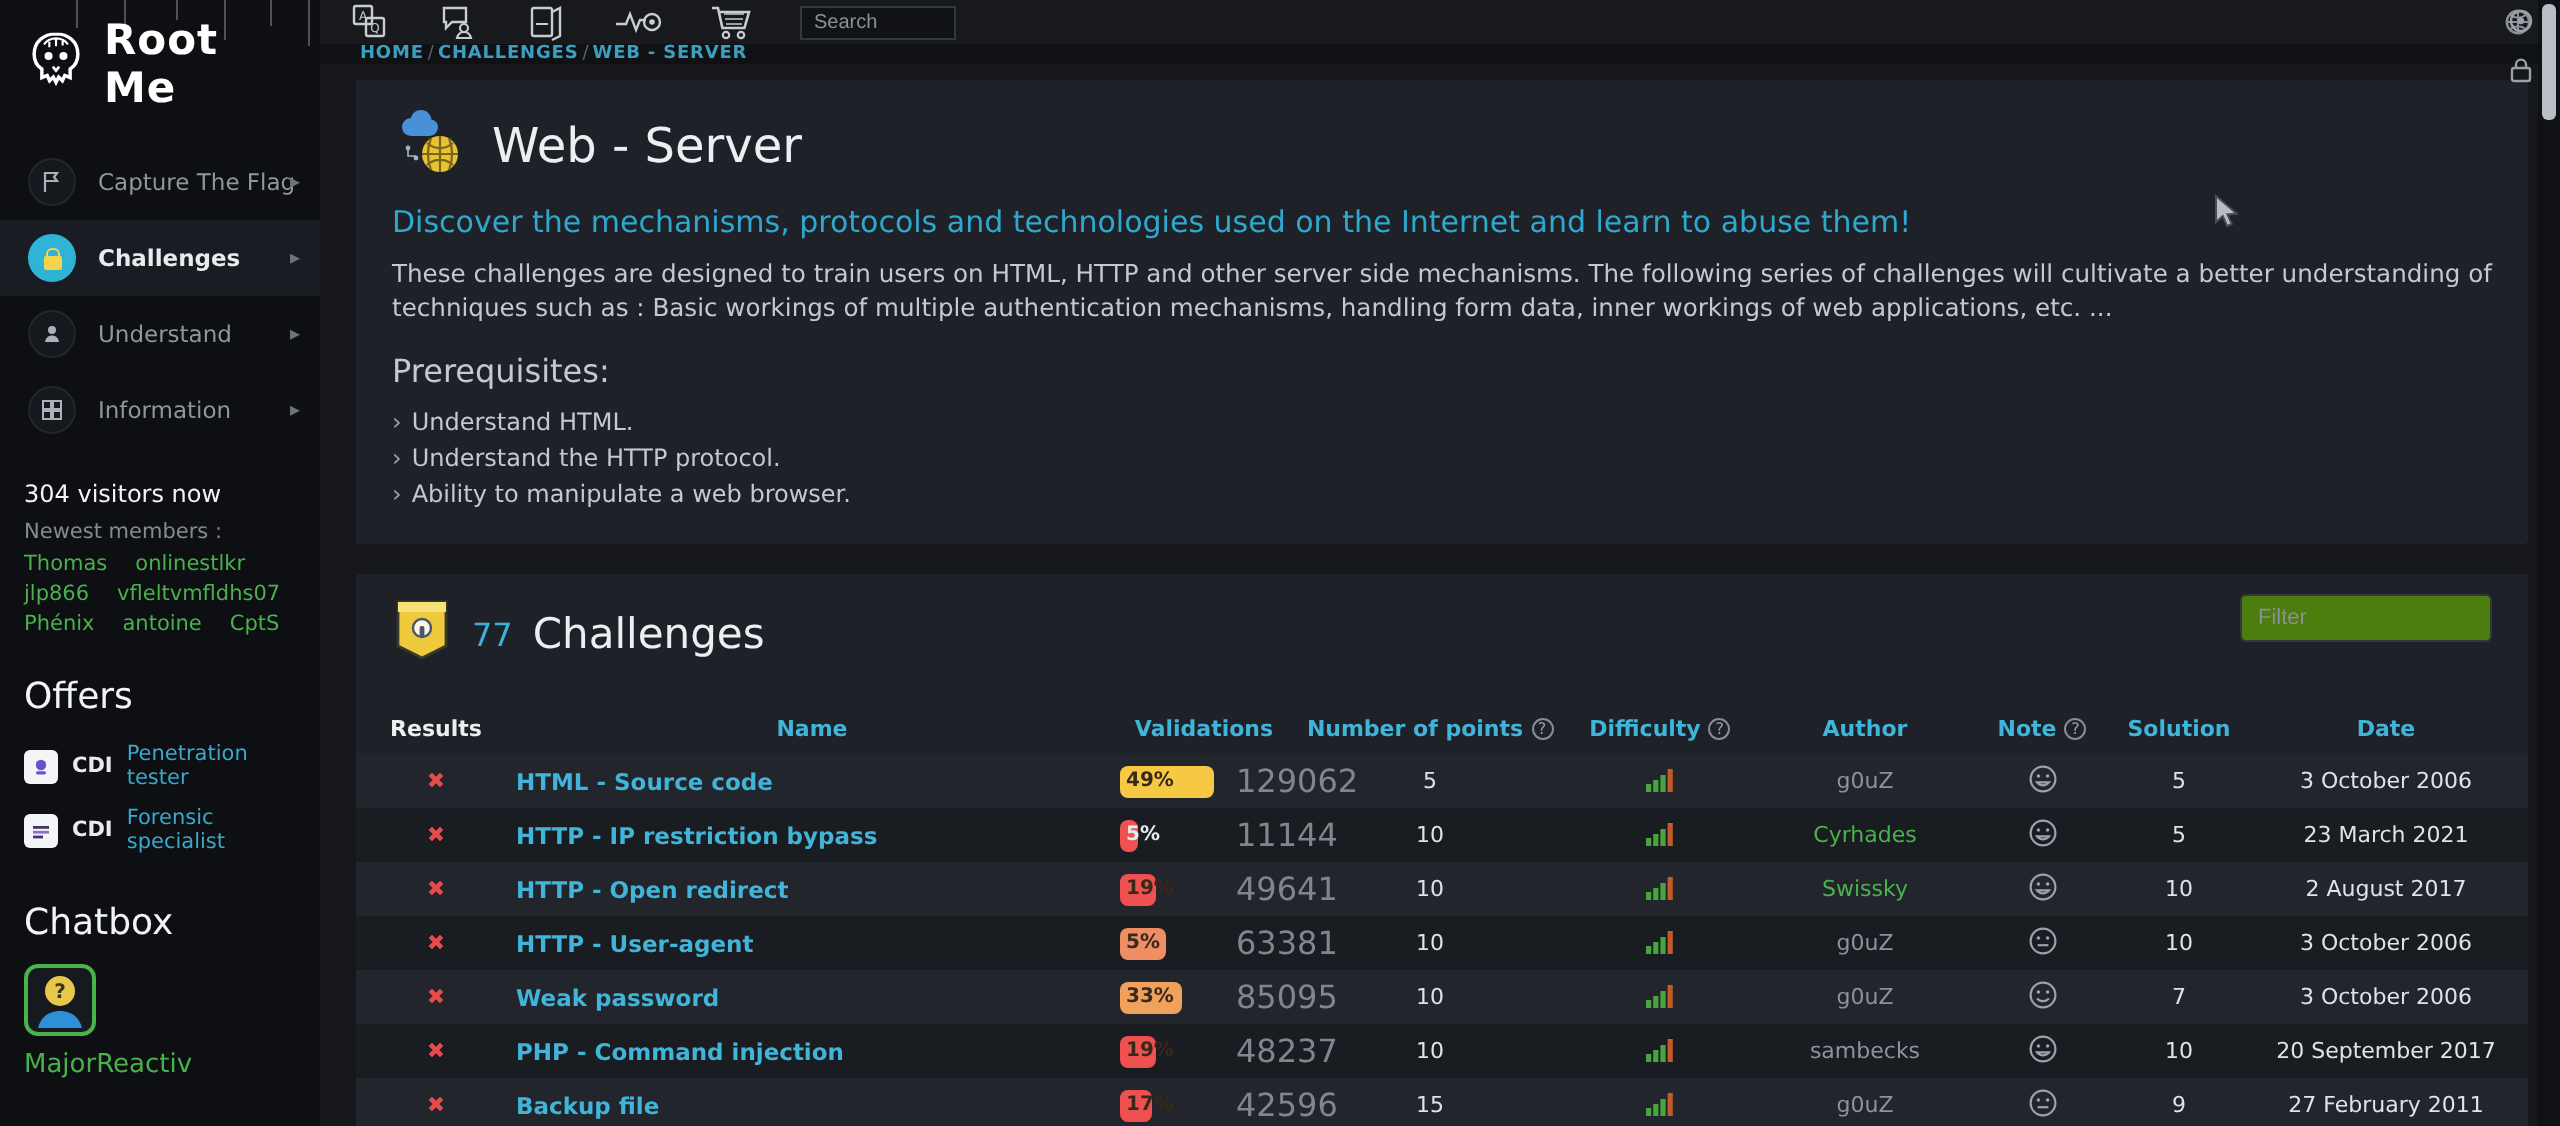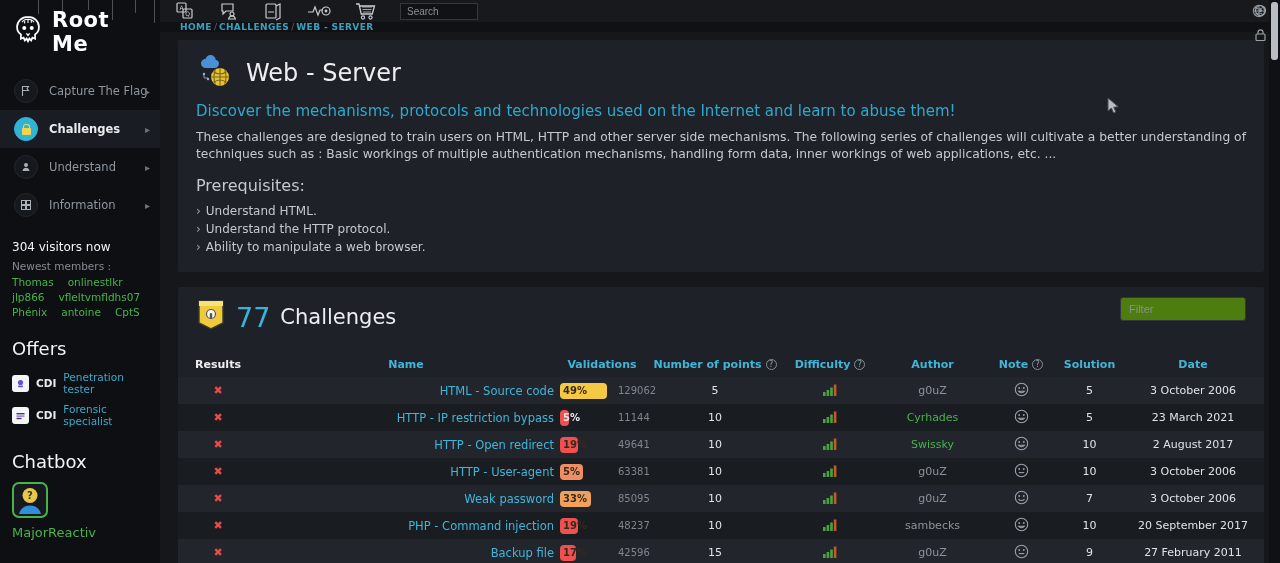--- a/index.html
+++ b/index.html
@@ -52,44 +52,44 @@
   .ptitle-row { display:flex; align-items:center; gap:12px; }
   .ptitle { color:#eceef1; font-size:24px; font-weight:400; }
   .subtitle { color:#2fa8cd; font-size:15px; margin-top:8px; }
   .desc { color:#c3c9cf; font-size:12.3px; line-height:1.35; margin-top:9px; max-width:1060px; }
   .prereq-label { color:#c3c9cf; font-size:16px; margin-top:14px; }
   .prereq { color:#c3c9cf; font-size:12px; margin-top:7px; line-height:1.5; }
   .prereq .b { color:#9aa1a8; margin-right:5px; }
 
   .panel.challenges { position:relative; padding:10px 0 0 0; }
   .ch-head { display:flex; align-items:center; gap:10px; padding:2px 18px 6px 18px; }
-  .ch-count { color:#3ab3d8; font-size:27px; font-weight:500; }
+  .ch-count { color:#3ab3d8; font-size:16px; font-weight:500; }
   .ch-count-label { color:#eceef1; font-size:21px; font-weight:400; }
   .filter { position:absolute; top:10px; right:18px; width:126px; height:24px; background:#4d7c0f;
     border:1px solid #33373d; border-radius:3px; color:#c7ccd1; font-size:11px; padding:0 8px; outline:none; }
   .filter::placeholder { color:#8a9097; }
 
   .tgrid { display:grid; grid-template-columns:80px 296px 96px 130px 100px 105px 72px 65px 142px; align-items:center; }
   .thead { height:26px; margin-top:10px; }
   .thead .hc { font-size:11px; font-weight:bold; color:#41b5d9; text-align:center; display:flex; align-items:center; justify-content:center; gap:4px; cursor:pointer; }
   .thead .hc.results { color:#eceef0; }
   .help { width:11px; height:11px; border:1px solid #868d95; border-radius:50%; font-size:8px; color:#9aa0a8;
     display:inline-flex; align-items:center; justify-content:center; font-weight:normal; }
   .trow { height:27px; }
   .trow:nth-child(odd) { background:#22252b; }
   .trow:nth-child(even) { background:#191c21; }
   .c { text-align:center; font-size:11px; color:#dfe3e8; }
-  .c.name { text-align:right; }
+  .c.name { text-align:left;font-weight:bold; }
   .c.name a { color:#41b5d9; font-size:11.5px; text-decoration:none; cursor:pointer; }
   .x { color:#e84b4b; font-size:11px; font-weight:bold; }
   .c.val { display:flex; align-items:center; text-align:left; padding-left:6px; }
   .pillwrap { position:relative; width:52px; height:16px; flex-shrink:0; }
   .pill { position:absolute; left:0; top:0; height:16px; border-radius:4px; }
   .pilllabel { position:absolute; left:3px; top:2px; font-size:10px; font-weight:bold; white-space:nowrap; }
-  .vcount { color:#7f868e; font-size:10px; margin-left:6px; }
+  .vcount { color:#7f868e; font-size:16px; margin-left:6px; }
   .author-cell { font-size:11px; cursor:pointer; }
 
   
   .scrollstrip { position:absolute; right:0; top:0; width:11px; height:563px; background:#101114; z-index:5; }
   .scrollthumb { position:absolute; right:2px; top:2px; width:7px; height:58px; background:#b9bec6; border-radius:3px; cursor:pointer; }
   .edge-icons { position:absolute; right:13px; top:2px; display:flex; flex-direction:column; gap:6px; z-index:5; }
   .cursor { position:absolute; left:1107px; top:97px; z-index:9; pointer-events:none; }
 </style>
 </head>
 <body>

